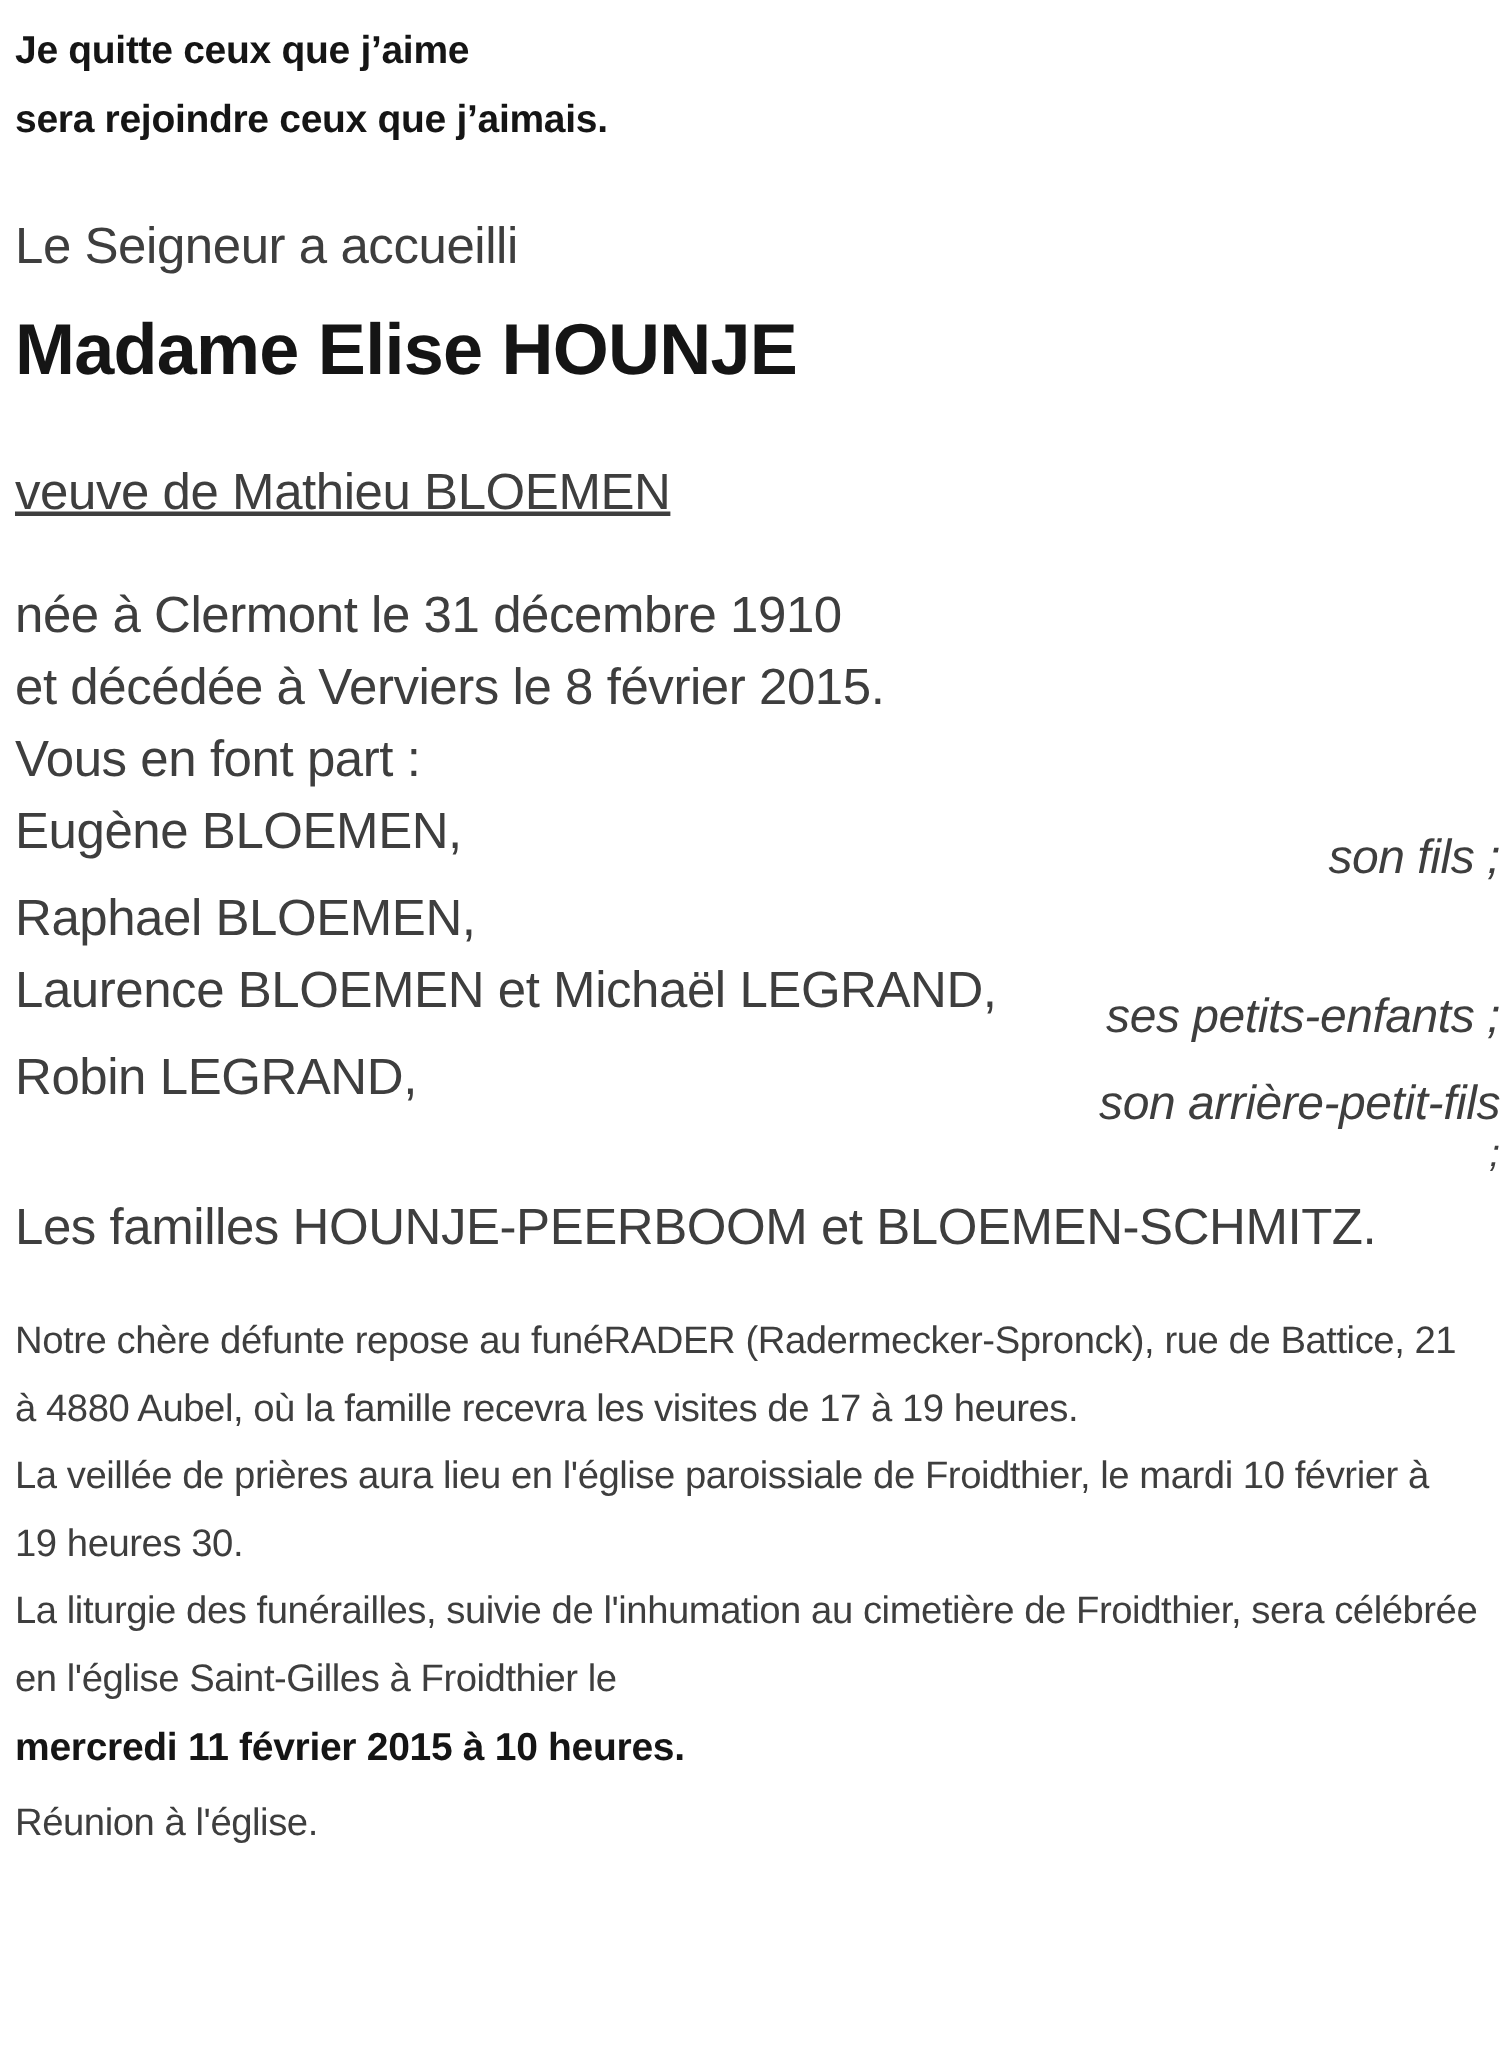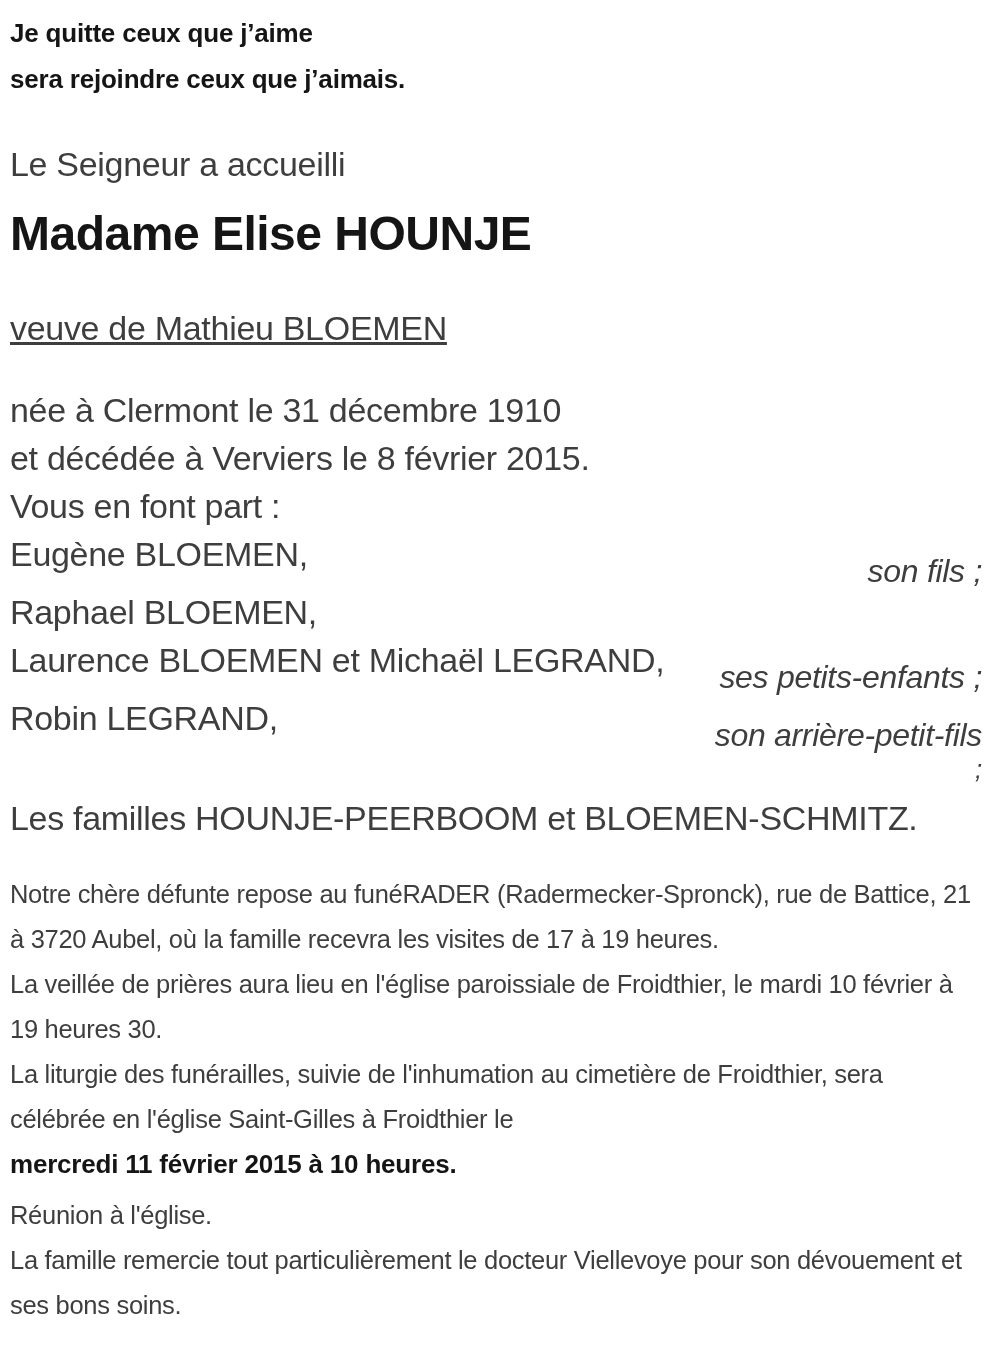--- a/index.html
+++ b/index.html
@@ -8,21 +8,21 @@
     width: 1000px;
     height: 1369px;
     background: #ffffff;
     overflow: hidden;
     font-family: "Liberation Sans", sans-serif;
     color: #3e3e3e;
   }
   .page {
     width: 1000px;
     height: 1050px;
-    padding: 10px 18px 0 10px;
+    padding: 10px 0 0 10px;
   }
   
   .line {
     font-size: 34px;
     line-height: 48px;
     letter-spacing: -0.3px;
     margin: 0;
     white-space: nowrap;
   }
   .epitaph-line {
@@ -112,24 +112,23 @@
     <p class="line">Laurence BLOEMEN et Michaël LEGRAND,</p>
     <p class="role">ses petits-enfants ;</p>
 
     <p class="line">Robin LEGRAND,</p>
     <p class="role">son arrière-petit-fils</p>
     <p class="role-suffix">;</p>
   </section>
 
   <p class="line families">Les familles HOUNJE-PEERBOOM et BLOEMEN-SCHMITZ.</p>
 
-  <p class="para para-first">Notre chère défunte repose au funéRADER (Radermecker-Spronck), rue de Battice, 21 à 3720 Aubel, où la famille recevra les visites de 17 à 19 heures.</p>
+  <p class="para para-first">Notre chère défunte repose au funéRADER (Radermecker-Spronck), rue de Battice, 21 à 4880 Aubel, où la famille recevra les visites de 17 à 19 heures.</p>
 
   <p class="para">La veillée de prières aura lieu en l'église paroissiale de Froidthier, le mardi 10 février à 19 heures 30.</p>
 
   <p class="para">La liturgie des funérailles, suivie de l'inhumation au cimetière de Froidthier, sera célébrée en l'église Saint-Gilles à Froidthier le</p>
   <p class="bold-date">mercredi 11 février 2015 à 10 heures.</p>
 
   <p class="para meeting">Réunion à l'église.</p>
 
-  <p class="para">La famille remercie tout particulièrement le docteur Viellevoye pour son dévouement et ses bons soins.</p>
 
 </div>
 
 </body></html>

